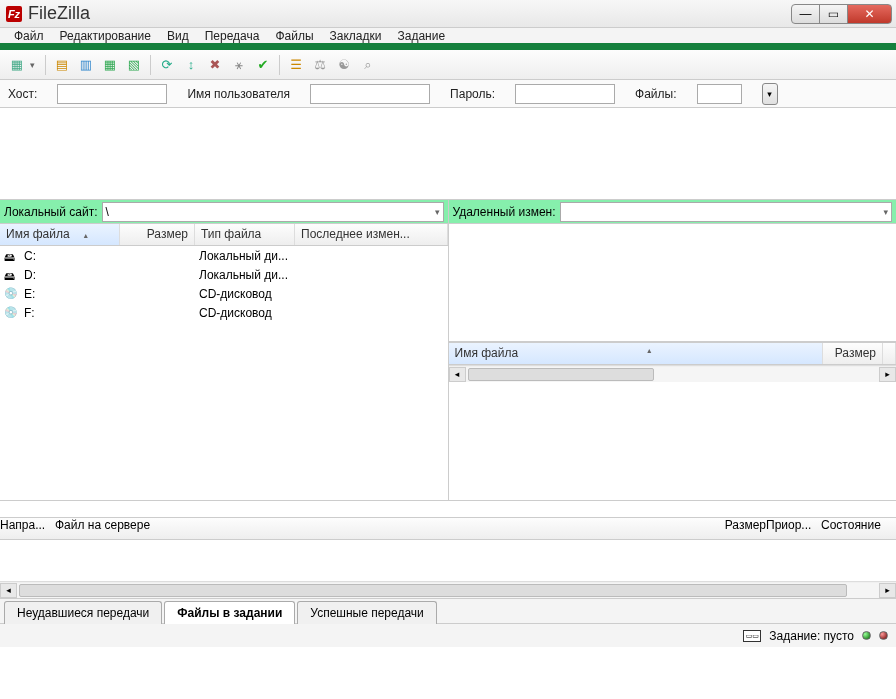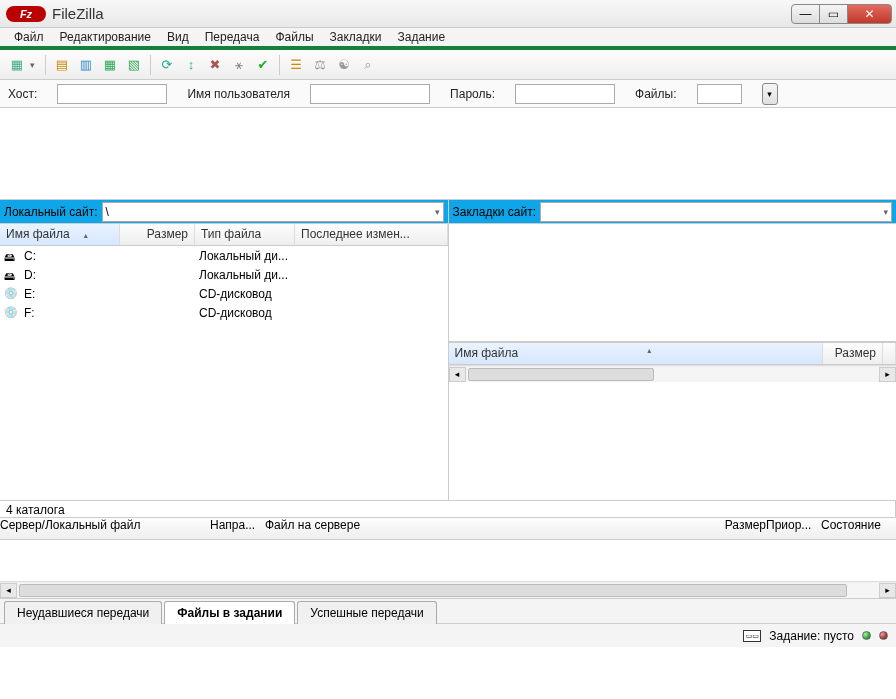--- a/index.html
+++ b/index.html
@@ -1,46 +1,46 @@
 <!DOCTYPE html>
 <html><head>
 <meta charset="utf-8">
 <style>
 * { box-sizing: border-box; margin: 0; padding: 0; }
 body { font-family: "Segoe UI", Tahoma, sans-serif; font-size: 12px; background: #fff; width: 896px; height: 699px; overflow: hidden; }
 
 .titlebar { height: 28px; background: linear-gradient(to bottom, #f7f7f7, #e8e8e8); border-bottom: 1px solid #ccc; display: flex; align-items: center; padding-left: 6px; }
-.titlebar-icon { width: 40px; height: 16px; background: #b00; color: #fff; font-weight: bold; font-size: 11px; display: flex; align-items: center; justify-content: center; margin-right: 6px; border-radius: 8px; font-style: italic; }
-.titlebar-text { flex: 1; color: #333; font-size: 15px; }
+.titlebar-icon { width: 16px; height: 16px; background: #b00; color: #fff; font-weight: bold; font-size: 11px; display: flex; align-items: center; justify-content: center; margin-right: 6px; border-radius: 2px; font-style: italic; }
+.titlebar-text { flex: 1; color: #333; font-size: 18px; }
 .win-controls { display: flex; height: 20px; margin-right: 4px; }
 .win-btn { width: 29px; height: 20px; border: 1px solid #888; background: linear-gradient(to bottom, #f5f5f5, #ddd); display: flex; align-items: center; justify-content: center; font-size: 12px; margin-left: -1px; }
 .win-btn.close { background: linear-gradient(to bottom, #e56a5f, #c0392b); color: #fff; width: 45px; border-radius: 0 4px 4px 0; }
 .win-btn.min { border-radius: 4px 0 0 4px; }
 
-.menubar { height: 22px; background: #f4f4f4; border-bottom: 4px solid #15803d; display: flex; align-items: center; padding: 0 6px; }
+.menubar { height: 22px; background: #f4f4f4; border-bottom: 7px solid #15803d; display: flex; align-items: center; padding: 0 6px; }
 .menubar span { padding: 3px 8px; cursor: default; color: #222; }
 
 .toolbar { height: 30px; background: linear-gradient(to bottom, #fdfdfd, #eee); border-bottom: 1px solid #ccc; display: flex; align-items: center; padding: 0 6px; gap: 2px; }
 .tool-btn { width: 22px; height: 22px; border: 1px solid transparent; display: flex; align-items: center; justify-content: center; border-radius: 2px; font-size: 13px; color: #555; }
 .tool-sep { width: 1px; height: 20px; background: #ccc; margin: 0 3px; }
 .tool-drop { width: 10px; font-size: 9px; color: #666; }
 
 .quickconnect { height: 28px; border-bottom: 1px solid #ccc; display: flex; align-items: center; padding: 0 8px; gap: 20px; background: #fafafa; }
 .quickconnect label { color: #222; }
 .quickconnect input { border: 1px solid #aaa; height: 20px; padding: 0 3px; font-size: 12px; }
 .qc-btn { border: 1px solid #888; background: linear-gradient(to bottom, #f5f5f5, #e0e0e0); height: 22px; padding: 0 8px; font-size: 12px; border-radius: 3px; }
 .qc-drop { border: 1px solid #888; width: 16px; height: 22px; background: linear-gradient(to bottom, #f5f5f5, #e0e0e0); font-size: 9px; display: flex; align-items: center; justify-content: center; border-radius: 3px; }
 
 .log-pane { height: 92px; border-bottom: 1px solid #ccc; background: #fff; overflow-y: scroll; }
 
 .split-row { display: flex; height: 300px; }
 .local-pane, .remote-pane { flex: 1; display: flex; flex-direction: column; border-right: 1px solid #ccc; }
 .remote-pane { border-right: none; }
 
-.site-bar { height: 24px; border-bottom: 1px solid #ccc; display: flex; align-items: center; padding: 0 4px; background: #0ea5e9; }
+.site-bar { height: 24px; border-bottom: 1px solid #ccc; display: flex; align-items: center; padding: 0 4px; background: #86efac; }
 .site-bar label { margin-right: 4px; }
 .site-bar .combo { flex: 1; border: 1px solid #aaa; height: 20px; display: flex; align-items: center; justify-content: space-between; padding: 0 3px; background: #fff; }
 .combo .arrow { font-size: 9px; color: #666; }
 
 .list-header { height: 22px; background: linear-gradient(to bottom, #fdfdfd, #eee); border-bottom: 1px solid #ccc; display: flex; }
 .list-header .col { border-right: 1px solid #ddd; padding: 3px 6px; font-size: 12px; color: #333; overflow: hidden; white-space: nowrap; text-overflow: ellipsis; }
 .list-header .col.sorted { background: linear-gradient(to bottom, #eaf3ff, #d5e7ff); }
 .sort-arrow { font-size: 8px; color: #666; margin-left: 14px; display: inline-block; }
 
 .list-body { flex: 1; overflow: auto; background: #fff; }
@@ -173,21 +173,21 @@
           <span class="ico">💿</span>
           <span class="name">F:</span>
           <span class="size"></span>
           <span class="type">CD-дисковод</span>
         </div>
       </div>
   </div>
 
   <div class="remote-pane">
     <div class="site-bar">
-      <label>Закладки сайт:</label>
+      <label>Удаленный измен:</label>
       <div class="combo">
         <span></span>
         <span class="arrow">▾</span>
       </div>
     </div>
     <div class="remote-top-area"></div>
     <div class="remote-list-area">
       <div class="list-header">
         <div class="col sorted" style="flex:1; position:relative;"><span>Имя файла</span><span class="sort-arrow" style="position:absolute; left:50%; transform:translateX(-50%);">▴</span></div>
         <div class="col" style="width:60px; text-align:right">Размер</div>
@@ -198,26 +198,24 @@
         <div class="track">
             <div class="thumb" style="left:2px; width:45%"></div>
           </div>
         <div class="sbtn">▸</div>
       </div>
     </div>
   </div>
 </div>
 
 <div class="status-strip">
-  <div class="cell">4 каталога</div>
 </div>
 
 <div class="queue-pane">
   <div class="queue-header">
-    <div class="col" style="width:210px">Сервер/Локальный файл</div>
     <div class="col" style="width:55px">Напра...</div>
     <div class="col" style="flex:1">Файл на сервере</div>
     <div class="col" style="width:55px; text-align:right">Размер</div>
     <div class="col" style="width:55px">Приор...</div>
     <div class="col" style="width:75px">Состояние</div>
   </div>
   <div class="queue-body"></div>
   <div class="hscroll">
     <div class="sbtn">◂</div>
     <div class="track">

